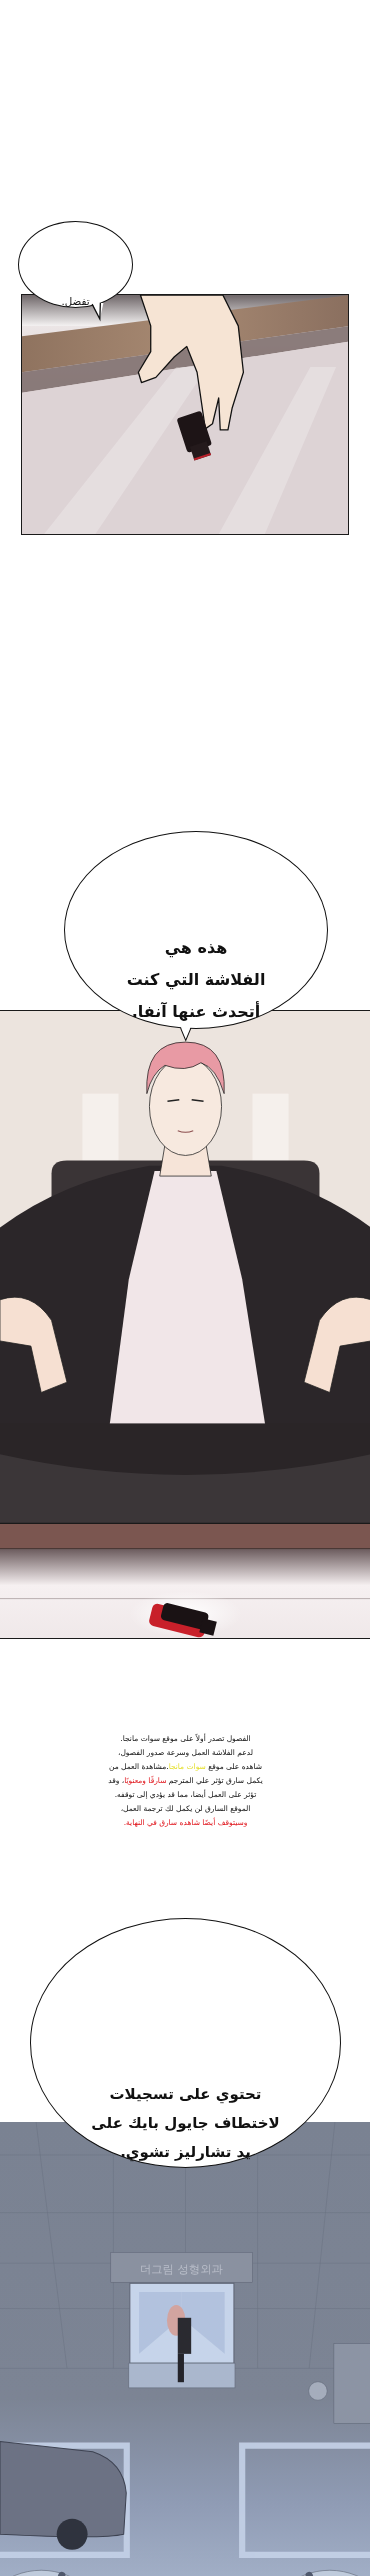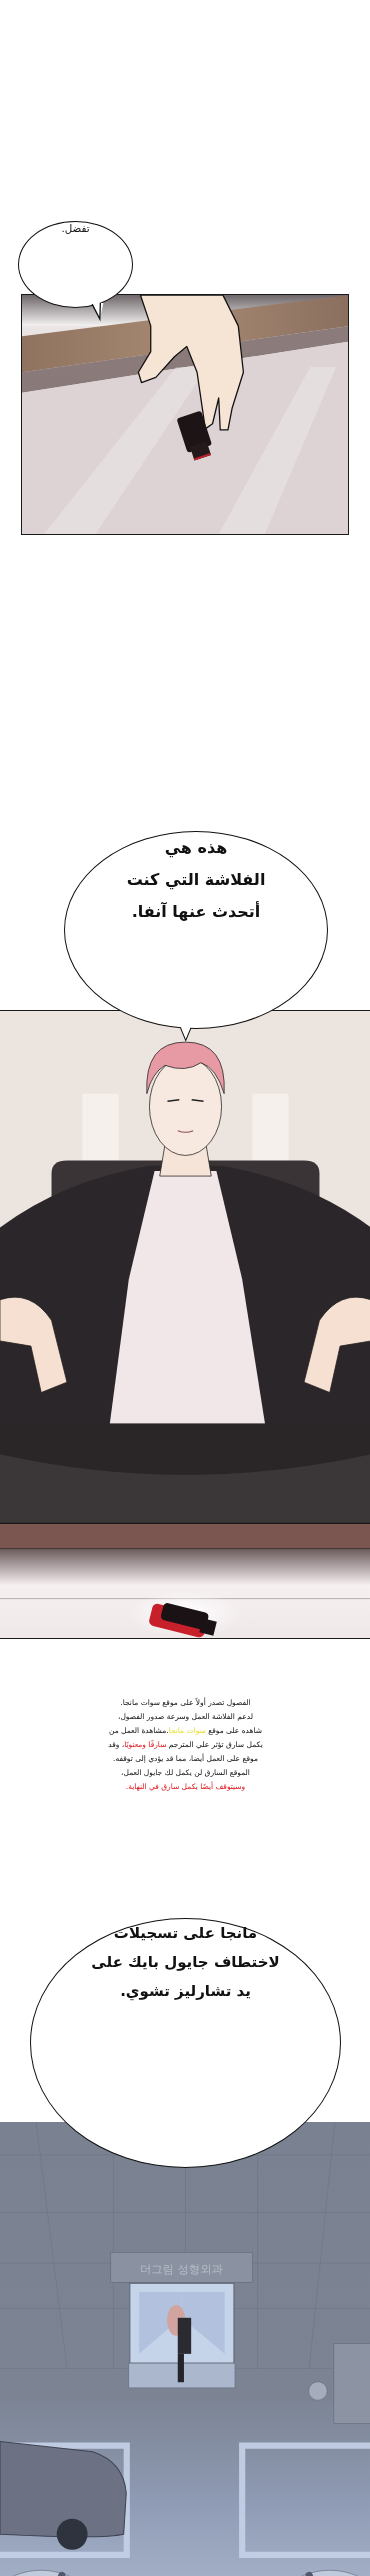--- a/index.html
+++ b/index.html
@@ -2,27 +2,27 @@
 <html style="font-size:8.2px"><head>
 <meta charset="utf-8">
 <style>
   html, body { margin: 0; padding: 0; background: #ffffff; }
   body { width: 371px; height: 3606px; position: relative; overflow: hidden;
          font-family: "DejaVu Sans", sans-serif; }
   .abs { position: absolute; }
   .panel { position: absolute; overflow: hidden; box-sizing: border-box; }
   .framed { border: 1.5px solid #1a1a1a; }
   .bubble { position: absolute; background: #fff; border: 1px solid #111; border-radius: 50%;
-            display: flex; align-items: flex-start; justify-content: center; text-align: center;
+            display: flex; align-items: flex-end; justify-content: center; text-align: center;
             box-sizing: border-box; z-index: 5; }
   .bubble .txt { direction: rtl; color: #111; font-family: "DejaVu Sans", sans-serif;
                  font-weight: bold; white-space: pre-line; }
   .tail { position: absolute; z-index: 6; }
   .note { position: absolute; direction: rtl; text-align: center; font-family: "DejaVu Sans", sans-serif;
-          font-size: 7.5px; line-height: 14px; color: #111; white-space: nowrap; }
+          font-size: 7.5px; line-height: 14px; color: #111; white-space: nowrap; margin-top: 36px; }
   .note .line { display: block; }
   .note .hl-yellow { color: #e4df2b; }
   .note .hl-red { color: #e0141b; }
   .note .red-line { color: #e0141b; }
 </style>
 </head>
 <body>
 
 <div class="panel framed" style="left:21px;top:294px;width:328px;height:241px;background:linear-gradient(180deg,#f2eeee 0%,#ddd3d4 40%,#e4dadb 100%);">
   <svg class="abs" width="328" height="241" viewBox="0 0 637 468" style="left:0;top:0;">
@@ -121,27 +121,27 @@
       <rect x="100" y="6" width="28" height="28" fill="#1a1214"></rect>
     </g>
   </svg>
 </div>
 
 <div class="note" style="left:85px;top:1696px;width:201px;">
   <span class="line">الفصول تصدر أولاً على موقع سوات مانجا.</span>
   <span class="line">لدعم الفلاشة العمل وسرعة صدور الفصول،</span>
   <span class="line"><span>شاهده على موقع </span><span class="hl-yellow">سوات مانجا</span><span>.مشاهدة العمل من</span></span>
   <span class="line"><span>يكمل سارق تؤثر علي المترجم </span><span class="hl-red">سارقًا ومعنويًا</span><span>، وقد</span></span>
-  <span class="line">موقع على العمل أيضا، مما قد يؤدي إلى توقفه.</span>
-  <span class="line">الموقع السارق لن يكمل لك جايول العمل،</span>
-  <span class="line red-line">وسيتوقف أيضًا يكمل سارق في النهاية.</span>
+  <span class="line">تؤثر على العمل أيضا، مما قد يؤدي إلى توقفه.</span>
+  <span class="line">الموقع السارق لن يكمل لك ترجمة العمل،</span>
+  <span class="line red-line">وسيتوقف أيضًا شاهده سارق في النهاية.</span>
 </div>
 
 <div class="bubble" style="left:30px;top:1918px;width:311px;height:250px;">
-  <span class="txt" style="font-size:15px;line-height:29px;">مانجا على تسجيلات
+  <span class="txt" style="font-size:15px;line-height:29px;">تحتوي على تسجيلات
 لاختطاف جايول بايك على
 يد تشارليز تشوي.</span>
 </div>
 
 <div class="panel" style="left:0;top:2122px;width:371px;height:692px;border-bottom:1px solid #2a2e38;background:linear-gradient(180deg,#7a8292 0%,#7c8494 40%,#8f9bb4 55%,#b9c8de 80%,#e3ebf5 100%);">
   <svg class="abs" width="371" height="692" viewBox="0 0 720 1343" style="left:0;top:0;">
 
     <g stroke="#5f6676" stroke-width="1" opacity="0.6" fill="none">
       <line x1="0" y1="64" x2="720" y2="64"></line>
       <line x1="0" y1="176" x2="720" y2="176"></line>

